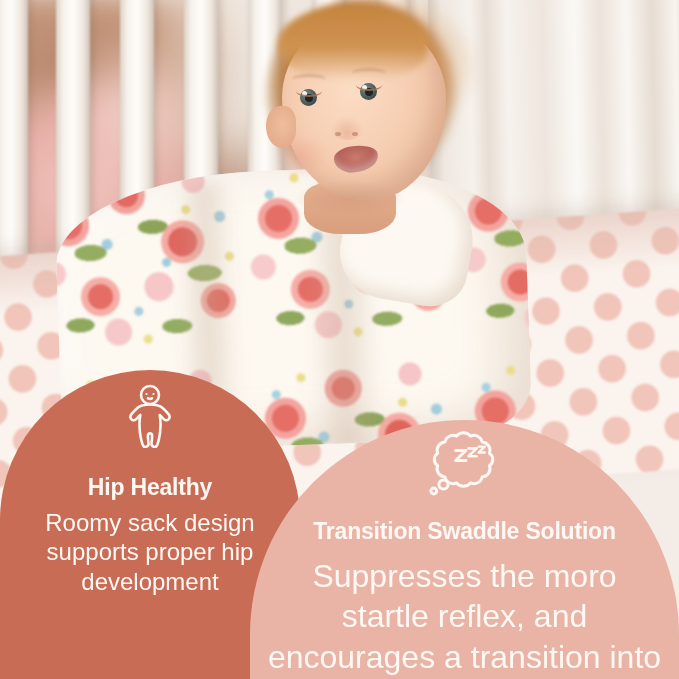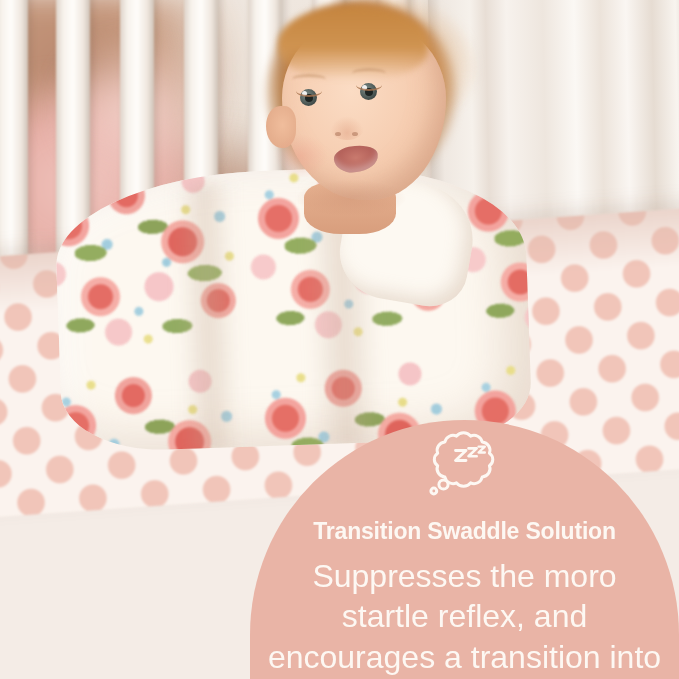--- a/index.html
+++ b/index.html
@@ -431,20 +431,57 @@
       </div>
 
       <div class="nose">
         <div class="nostril l"></div>
         <div class="nostril r"></div>
       </div>
       <div class="mouth"></div>
     </div>
   </div>
 
+  <div class="panel panel-left">
+    <span class="panel-icon">
+      <svg width="56" height="64" viewBox="0 0 56 64" fill="none" stroke="#fdf8f3" stroke-width="2.6" stroke-linecap="round" stroke-linejoin="round">
+        <circle cx="28" cy="11" r="9"></circle>
+        <circle cx="24.5" cy="10" r="1.1" fill="#fdf8f3" stroke="none"></circle>
+        <circle cx="31.5" cy="10" r="1.1" fill="#fdf8f3" stroke="none"></circle>
+        <path d="M26 14.2 q2 1.6 4 0"></path>
+        <path d="M28 20.5
+                 c-6.2 0-10.4 1.5-12.6 3.4
+                 c-1.9 1.6-4.6 4.4-6.2 6.6
+                 c-1.5 2.1-0.9 4.3 0.9 5.3
+                 c1.7 0.9 3.5 0.2 4.8-1.3
+                 c1.1-1.3 2.4-2.7 3.4-3.5
+                 c-0.6 3.3-0.9 7.3-0.8 10.9
+                 c0.1 4.6 0.6 9.2 1.4 12.4
+                 c0.6 2.4 1.2 4.9 1.7 6.4
+                 c0.6 1.8 2.2 2.6 3.8 2.1
+                 c1.5-0.5 2.3-1.9 2.1-3.5
+                 c-0.3-2.4-0.6-5.4-0.6-7.6
+                 c0-1.5 0.8-2.3 2.1-2.3
+                 c1.3 0 2.1 0.8 2.1 2.3
+                 c0 2.2-0.3 5.2-0.6 7.6
+                 c-0.2 1.6 0.6 3 2.1 3.5
+                 c1.6 0.5 3.2-0.3 3.8-2.1
+                 c0.5-1.5 1.1-4 1.7-6.4
+                 c0.8-3.2 1.3-7.8 1.4-12.4
+                 c0.1-3.6-0.2-7.6-0.8-10.9
+                 c1 0.8 2.3 2.2 3.4 3.5
+                 c1.3 1.5 3.1 2.2 4.8 1.3
+                 c1.8-1 2.4-3.2 0.9-5.3
+                 c-1.6-2.2-4.3-5-6.2-6.6
+                 C38.4 22 34.2 20.5 28 20.5 Z"></path>
+      </svg>
+    </span>
+    <p class="feature-title">Hip Healthy</p>
+    <p class="feature-desc">Roomy sack design supports proper hip development</p>
+  </div>
 
   <div class="panel panel-right">
     <span class="panel-icon">
       <svg width="78" height="70" viewBox="0 0 78 70" fill="none" stroke="#fdf8f3" stroke-width="3" stroke-linecap="round" stroke-linejoin="round">
         <path d="M30.5 6.2
                  c3.5-4.6 10.6-4.6 14.1 0
                  c4.6-2.4 10.6 0.6 11.6 5.8
                  c5.6 0.4 9.3 6.1 7.2 11.2
                  c4.5 2.9 4.5 9.6 0 12.6
                  c2.1 5.1-1.6 10.8-7.2 11.2

